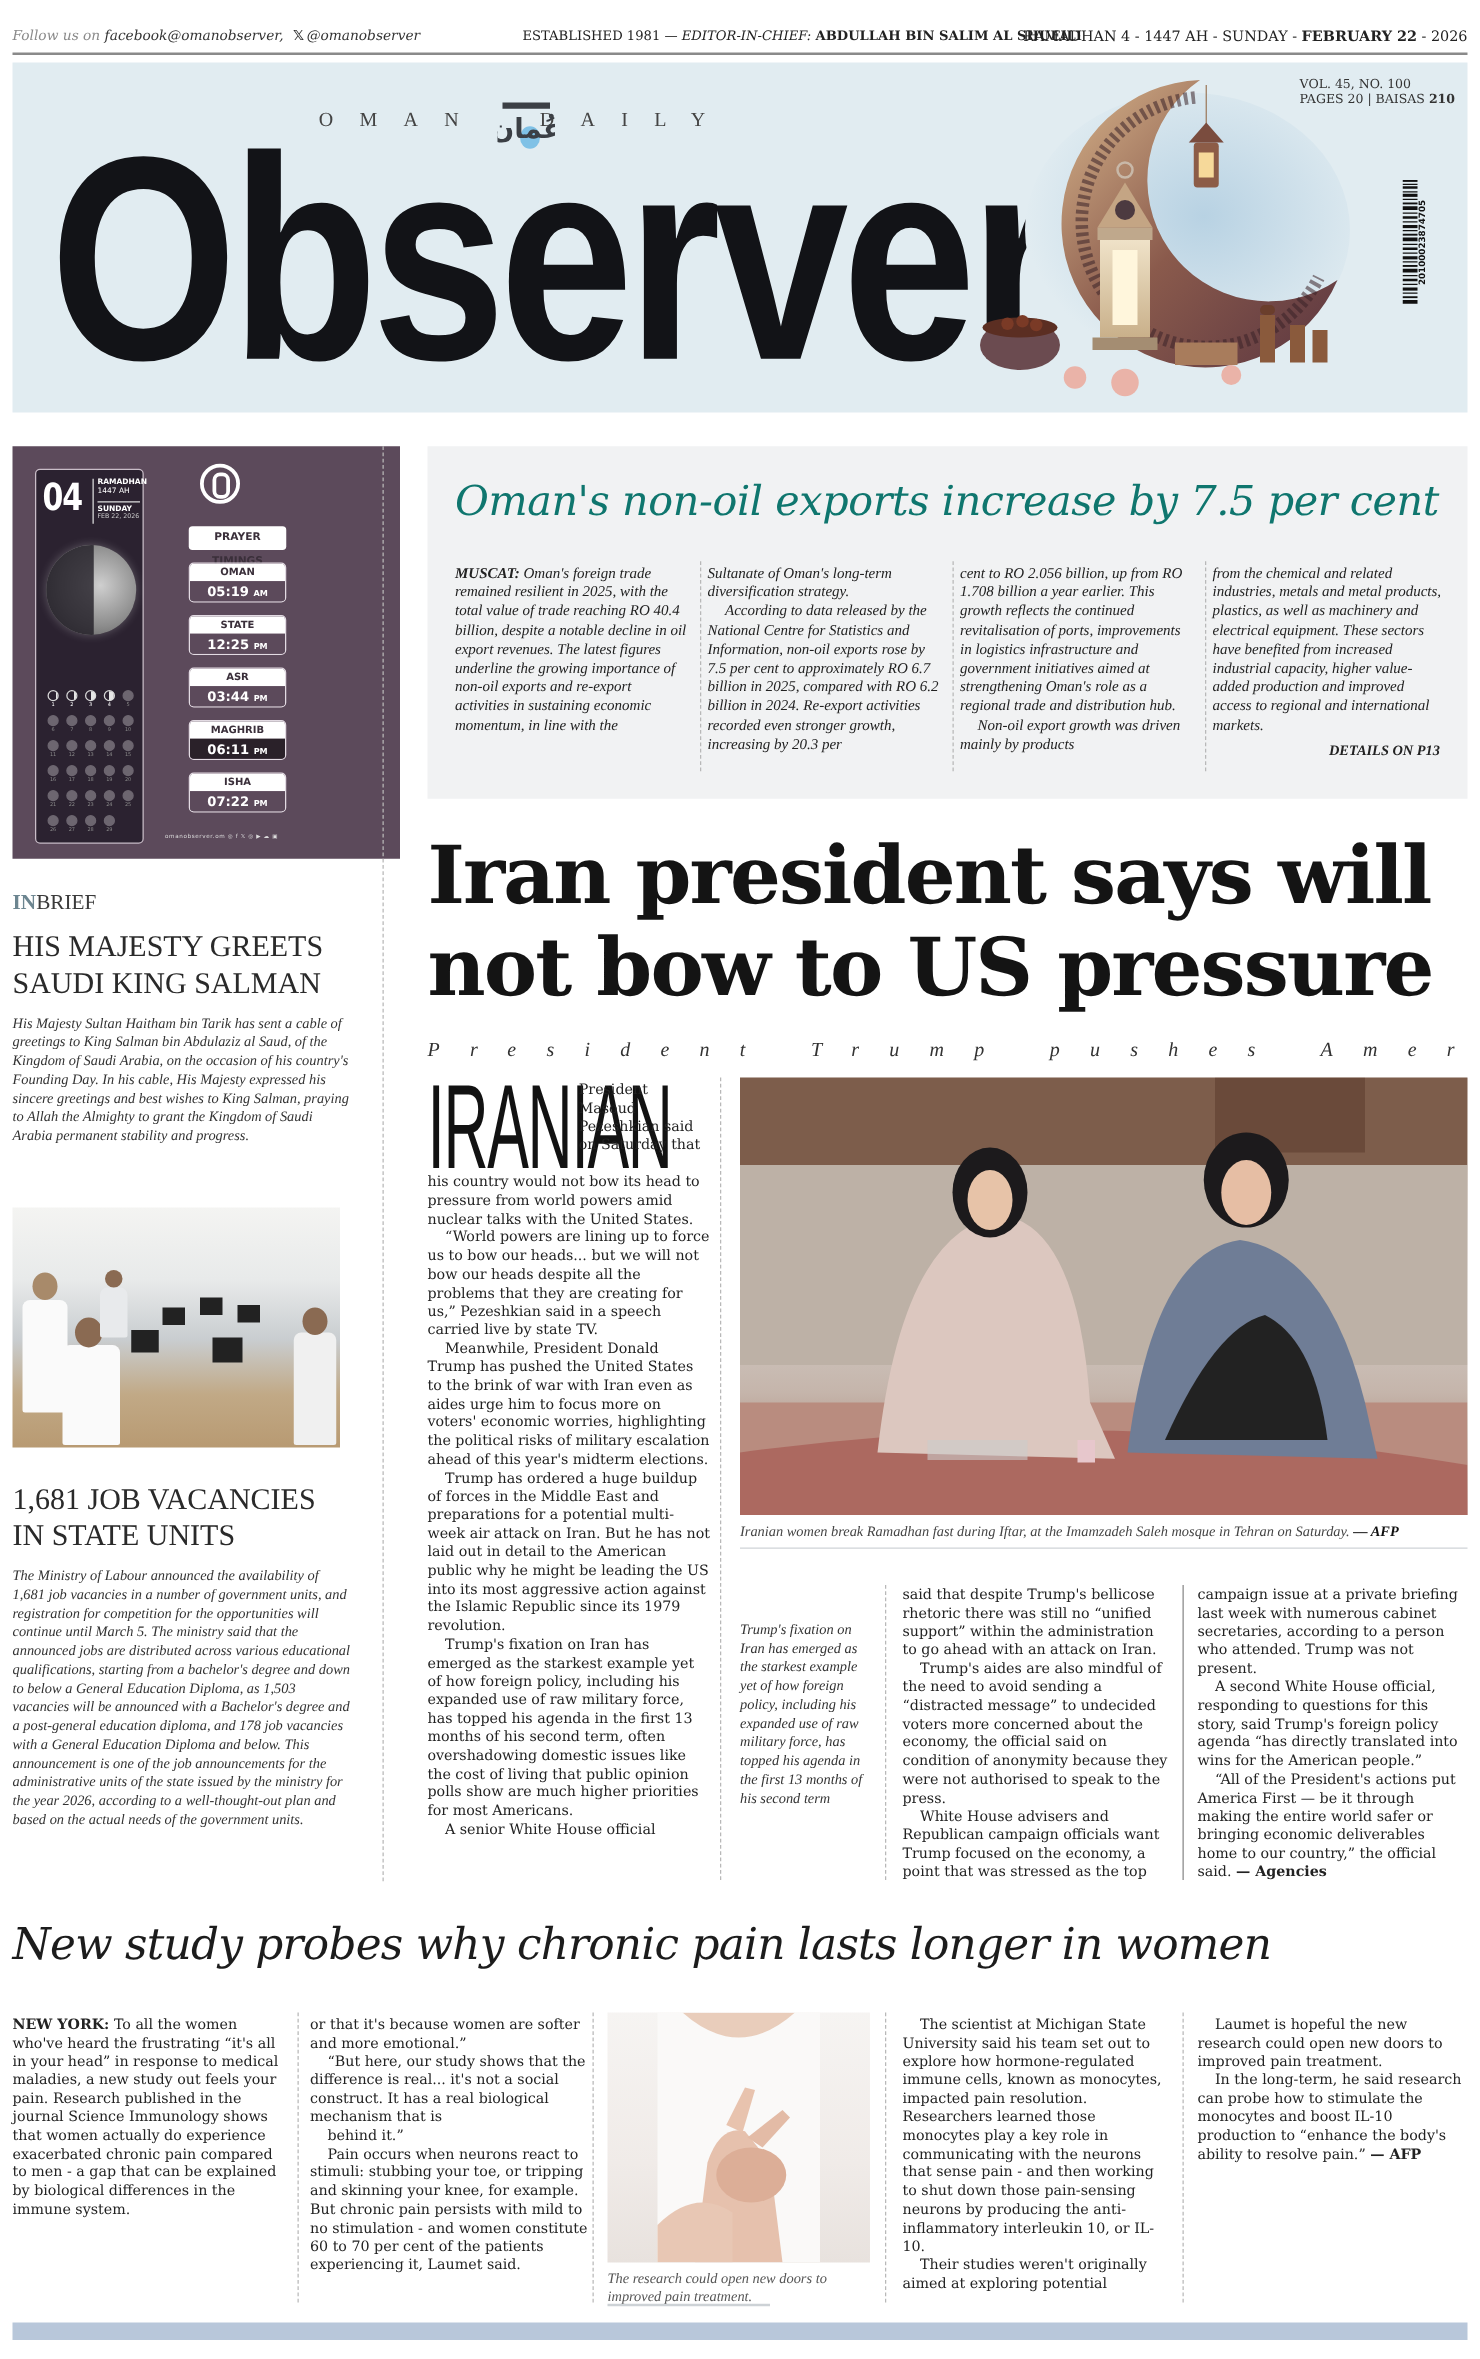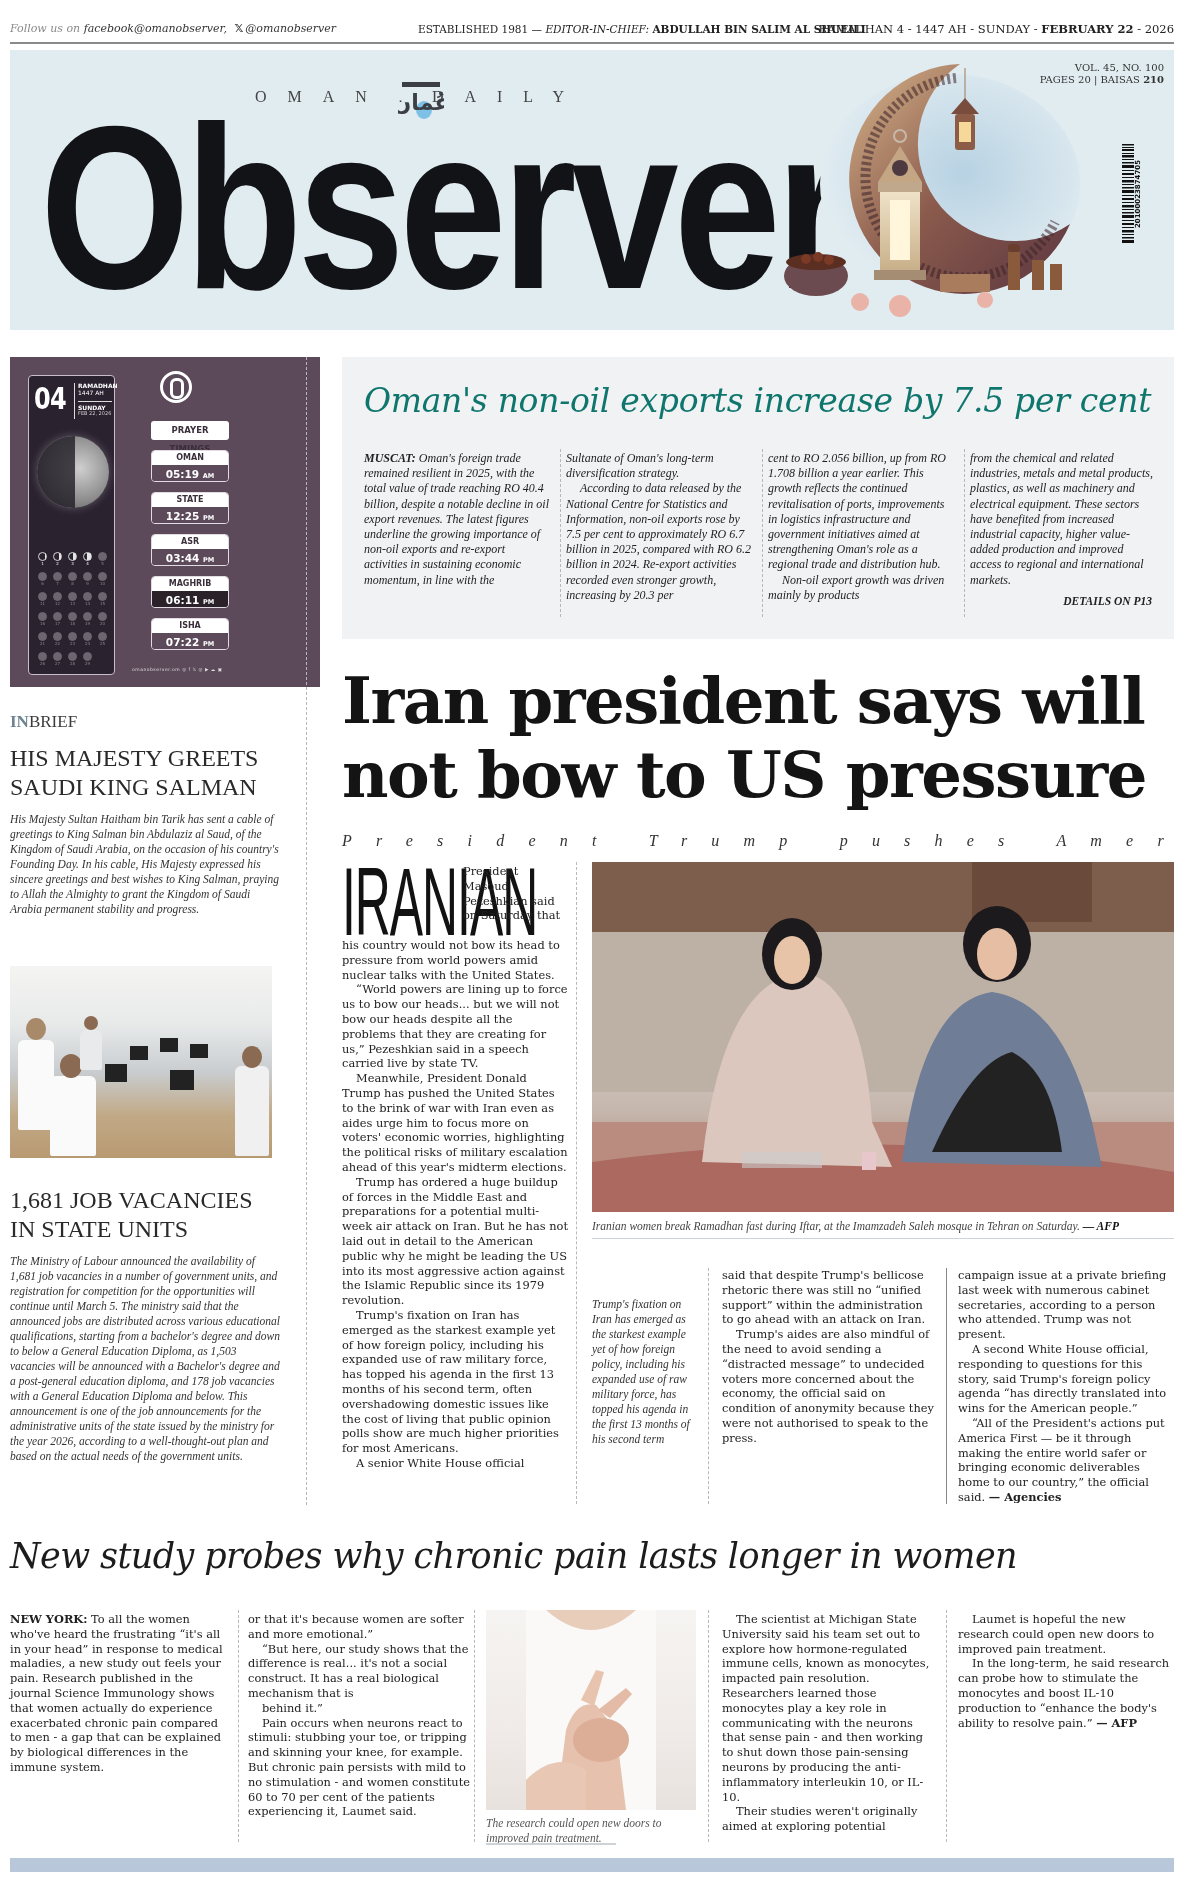--- a/index.html
+++ b/index.html
@@ -17,21 +17,21 @@
   .topbar .est .ital { font-style: italic; }
   .topbar .est .bold { font-weight: bold; }
   .topbar .date { right: 0; top: 4px; font-size: 11.5px; white-space: nowrap; }
   .topbar .date b { font-weight: bold; }
 
   
   .masthead { left: 10px; top: 50px; width: 1164px; height: 280px; background: #e1ecf1; overflow: hidden; }
   .omandaily { left: 245px; top: 38px; font-family: "Liberation Serif", serif; font-size: 16px; letter-spacing: 21px; color: #444; white-space: nowrap; }
   .arabic-logo { left: 388px; top: 30px; width: 46px; height: 40px; }
   .observer { left: 30px; top: 42px; font-family: "Liberation Sans Narrow", "Liberation Sans", sans-serif; font-weight: bold; font-size: 232px; line-height: 232px; color: #121317; letter-spacing: -6px; transform: scaleX(0.83) scaleY(1.0); transform-origin: left top; white-space: nowrap; }
-  .vol { right: 10px; top: 12px; text-align: right; font-size: 10px; line-height: 12px; color: #333; }
+  .vol { right: 10px; top: 12px; font-size: 10px; line-height: 12px; color: #333; }
   .barcode { left: 1112px; top: 94px; width: 22px; height: 100px; }
   .ramadan-art { left: 740px; top: 4px; width: 340px; height: 276px; }
 
   
   .prayer { left: 10px; top: 357px; width: 310px; height: 330px; background: #5c4a5b; }
   .cal { left: 18px; top: 18px; width: 87px; height: 300px; border: 1px solid #c9bdc8; border-radius: 4px; background: #2b2230; }
   .cal .daynum { left: 5px; top: 5px; font-family: "DejaVu Sans", sans-serif; font-weight: bold; font-size: 30px; color: #fff; letter-spacing: -1px; transform: scaleX(0.8); transform-origin: left top; }
   .cal .rline { left: 45px; top: 7px; width: 1px; height: 36px; background: #ddd; }
   .cal .hijri { left: 49px; top: 6px; font-family: "DejaVu Sans", sans-serif; font-size: 6px; line-height: 7px; color: #fff; font-weight: bold; }
   .cal .weekday { left: 49px; top: 25px; font-family: "DejaVu Sans", sans-serif; font-size: 6px; line-height: 7px; color: #fff; font-weight: bold; border-top: 1px solid #ddd; padding-top: 2px; width: 34px; }
@@ -459,20 +459,21 @@
 </div>
 <div class="abs caption-iran">
   <span>Iranian women break Ramadhan fast during Iftar, at the Imamzadeh Saleh mosque in Tehran on Saturday.</span> <b>— AFP</b>
 </div>
 
 <div class="abs pullquote">Trump's fixation on Iran has emerged as the starkest example yet of how foreign policy, including his expanded use of raw military force, has topped his agenda in the first 13 months of his second term</div>
 <div class="abs vdiv" style="left:708px;top:1268px;height:236px;"></div>
 <div class="abs body-serif iran-col3">
   <div>said that despite Trump's bellicose rhetoric there was still no “unified support” within the administration to go ahead with an attack on Iran.</div>
   <div class="indent">Trump's aides are also mindful of the need to avoid sending a “distracted message” to undecided voters more concerned about the economy, the official said on condition of anonymity because they were not authorised to speak to the press.</div>
+  <div class="indent">White House advisers and Republican campaign officials want Trump focused on the economy, a point that was stressed as the top</div>
 </div>
 <div class="abs vdiv" style="left:946px;top:1268px;height:236px;border-left-style:solid;border-color:#888;"></div>
 <div class="abs body-serif iran-col4">
   <div>campaign issue at a private briefing last week with numerous cabinet secretaries, according to a person who attended. Trump was not present.</div>
   <div class="indent">A second White House official, responding to questions for this story, said Trump's foreign policy agenda “has directly translated into wins for the American people.”</div>
   <div class="indent"><span>“All of the President's actions put America First — be it through making the entire world safer or bringing economic deliverables home to our country,” the official said.</span> <b>— Agencies</b></div>
 </div>
 
 <div class="abs pain-h">New study probes why chronic pain lasts longer in women</div>
 

